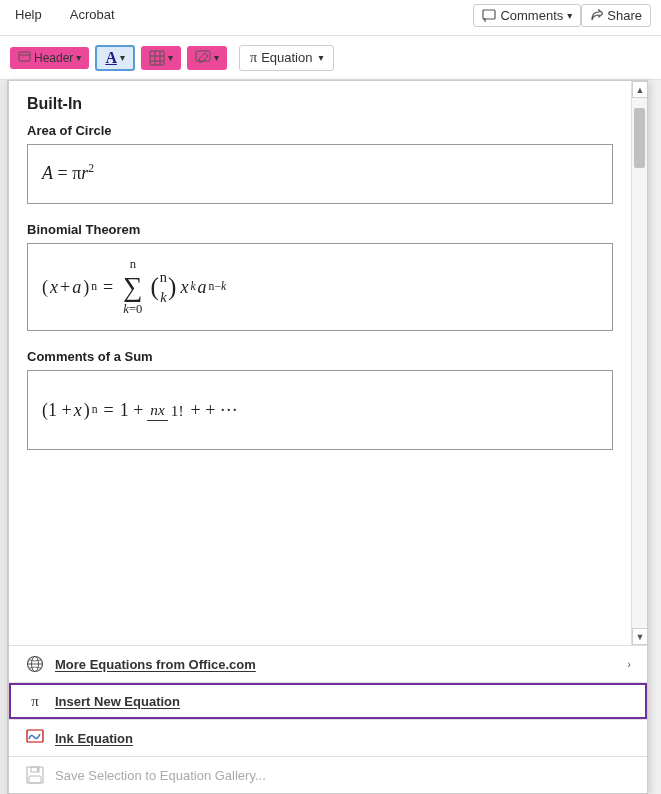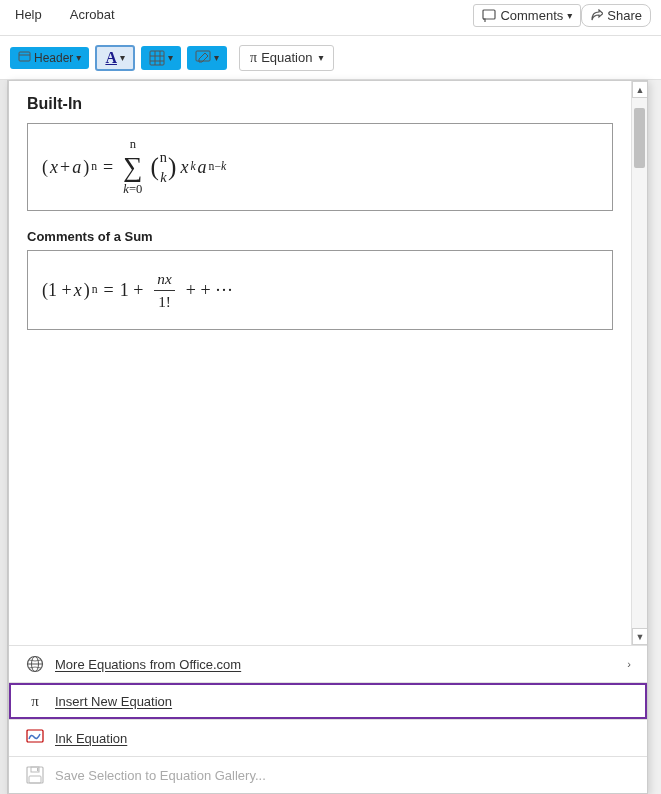--- a/index.html
+++ b/index.html
@@ -45,21 +45,21 @@
       font-size: 13px;
       color: #333;
       background: white;
       cursor: pointer;
     }
     .share-btn {
       display: flex;
       align-items: center;
       gap: 4px;
       border: 1px solid #ccc;
-      border-radius: 8px;
+      border-radius: 3px;
       padding: 3px 8px;
       font-size: 13px;
       color: #333;
       background: white;
       cursor: pointer;
     }
 
     
     .ribbon-bar {
       display: flex;
@@ -72,21 +72,21 @@
     }
     .ribbon-btn {
       display: flex;
       align-items: center;
       gap: 3px;
       border: 1px solid transparent;
       border-radius: 3px;
       padding: 3px 7px;
       font-size: 12px;
       color: #333;
-      background: #0ea5e9;
+      background: #ec4899;
       cursor: pointer;
     }
     .ribbon-btn.active {
       border: 2px solid #5b9bd5;
       background: #dce9f7;
     }
     .equation-btn {
       display: flex;
       align-items: center;
       gap: 4px;
@@ -163,24 +163,24 @@
     
     .math {
       font-family: 'Cambria Math', 'Times New Roman', serif;
       font-size: 18px;
       line-height: 1.4;
     }
     .math sup { font-size: 0.65em; vertical-align: super; }
 
     .fraction {
       display: inline-flex;
-      flex-direction: column;
+      flex-direction: row;
       align-items: center;
       vertical-align: middle;
-      margin: 0 9px;
+      margin: 0 2px;
     }
     .fraction .numer {
       border-bottom: 1px solid #333;
       padding: 0 3px;
       font-size: 0.85em;
     }
     .fraction .denom {
       padding: 0 3px;
       font-size: 0.85em;
     }
@@ -267,20 +267,21 @@
       flex-shrink: 0;
     }
     .bottom-item-chevron {
       margin-left: auto;
       font-size: 11px;
       color: #555;
     }
     .bottom-item-text {
       text-decoration: underline;
       text-underline-offset: 2px;
+      font-weight: bold;
     }
 
     .divider-line {
       height: 1px;
       background: #e0e0e0;
       margin: 0;
     }
   </style>
 </head>
 <body>
@@ -351,22 +352,31 @@
 
   <div class="doc-edge"></div>
 
   <div class="dropdown-panel">
 
     <div style="display:flex; flex:1; overflow:hidden;">
       <div class="equations-scroll">
 
         <div class="section-title">Built-In</div>
 
-
         <div class="equation-entry">
+          <div class="equation-label">Area of Circle</div>
+          <div class="equation-box">
+            <span class="math">
+              <i>A</i> = π<i>r</i><sup>2</sup>
+            </span>
+          </div>
+        </div>
+
+        <div class="equation-entry">
+          <div class="equation-label">Binomial Theorem</div>
           <div class="equation-box" style="min-height: 80px;">
             <span class="math" style="display:inline-flex; align-items:center; flex-wrap:wrap; gap:2px;">
               (<i>x</i> + <i>a</i>)<sup>n</sup>
               <span style="margin: 0 4px;">=</span>
               <span class="sum-notation">
                 <span class="sum-upper">n</span>
                 <span class="sum-symbol">∑</span>
                 <span class="sum-lower"><i>k</i>=0</span>
               </span>
               <span style="display:inline-flex; align-items:center; margin: 0 2px;">

